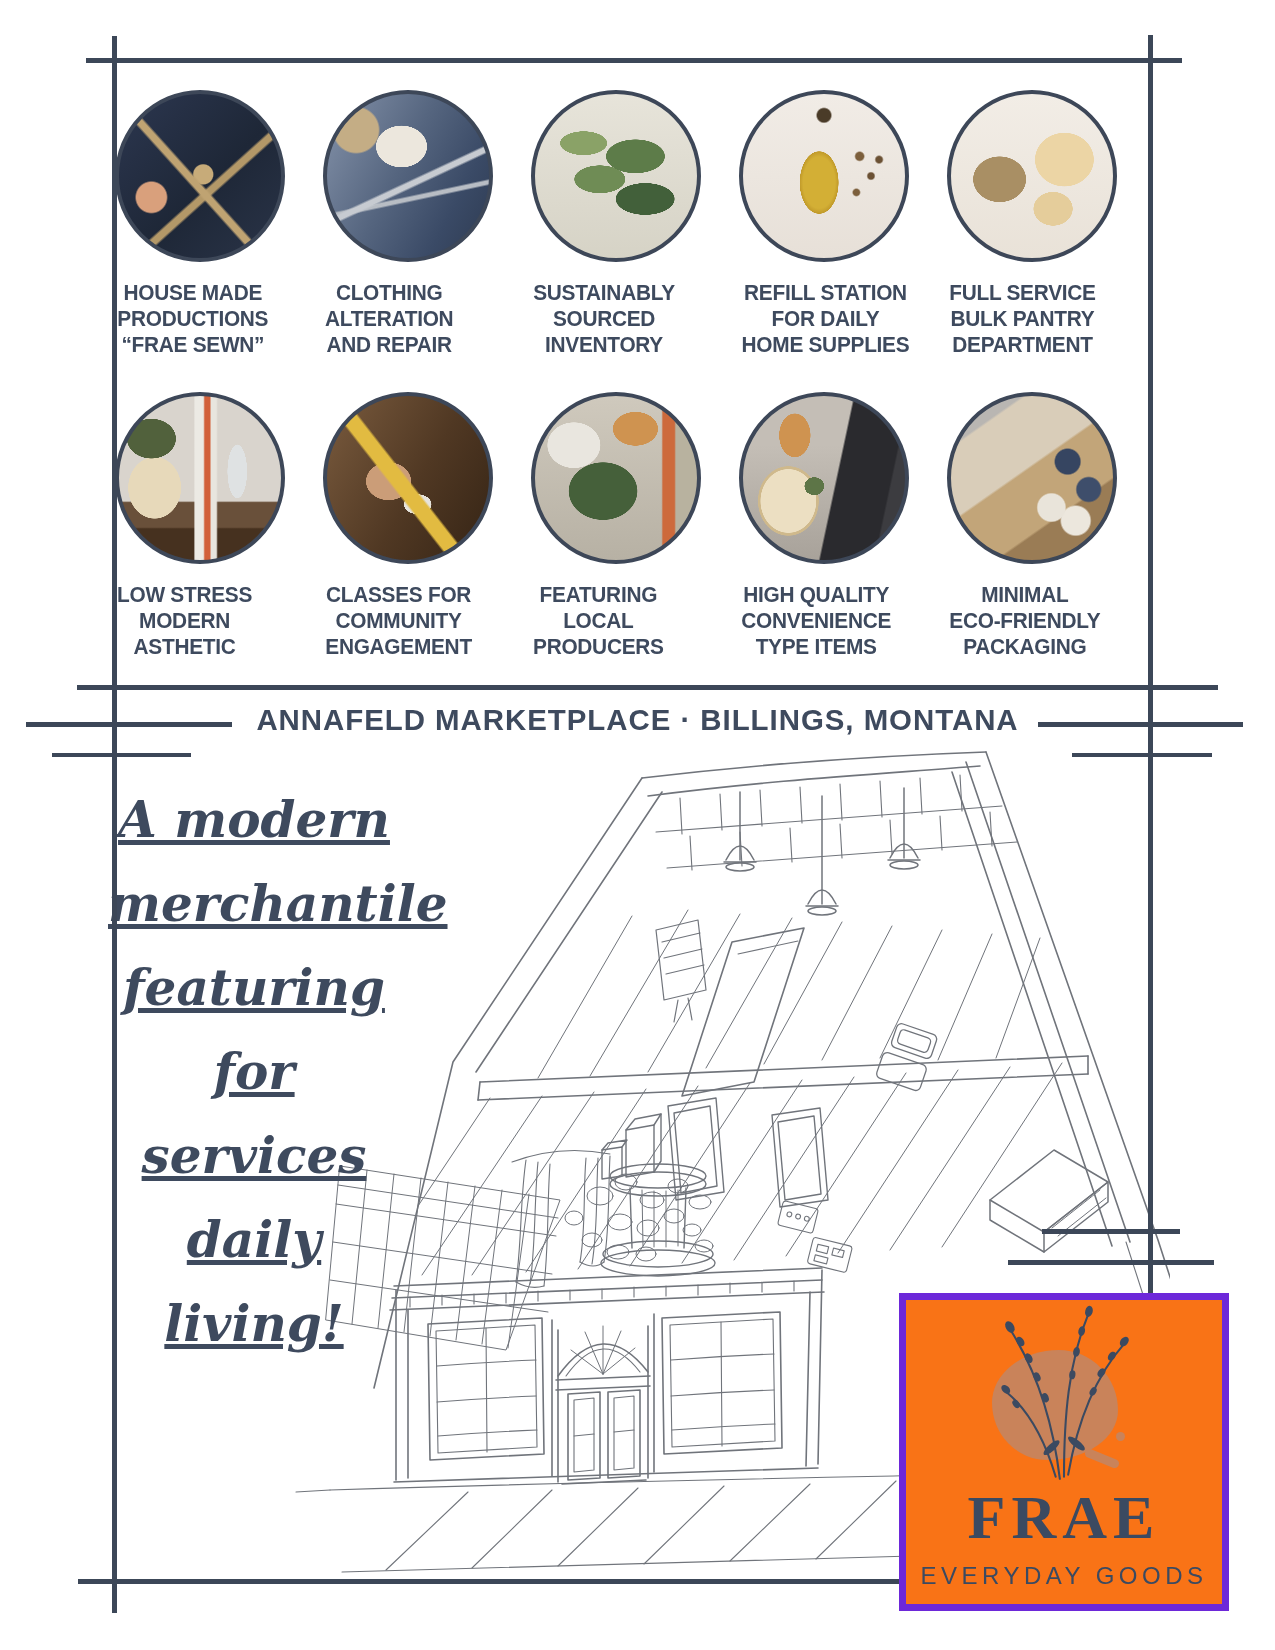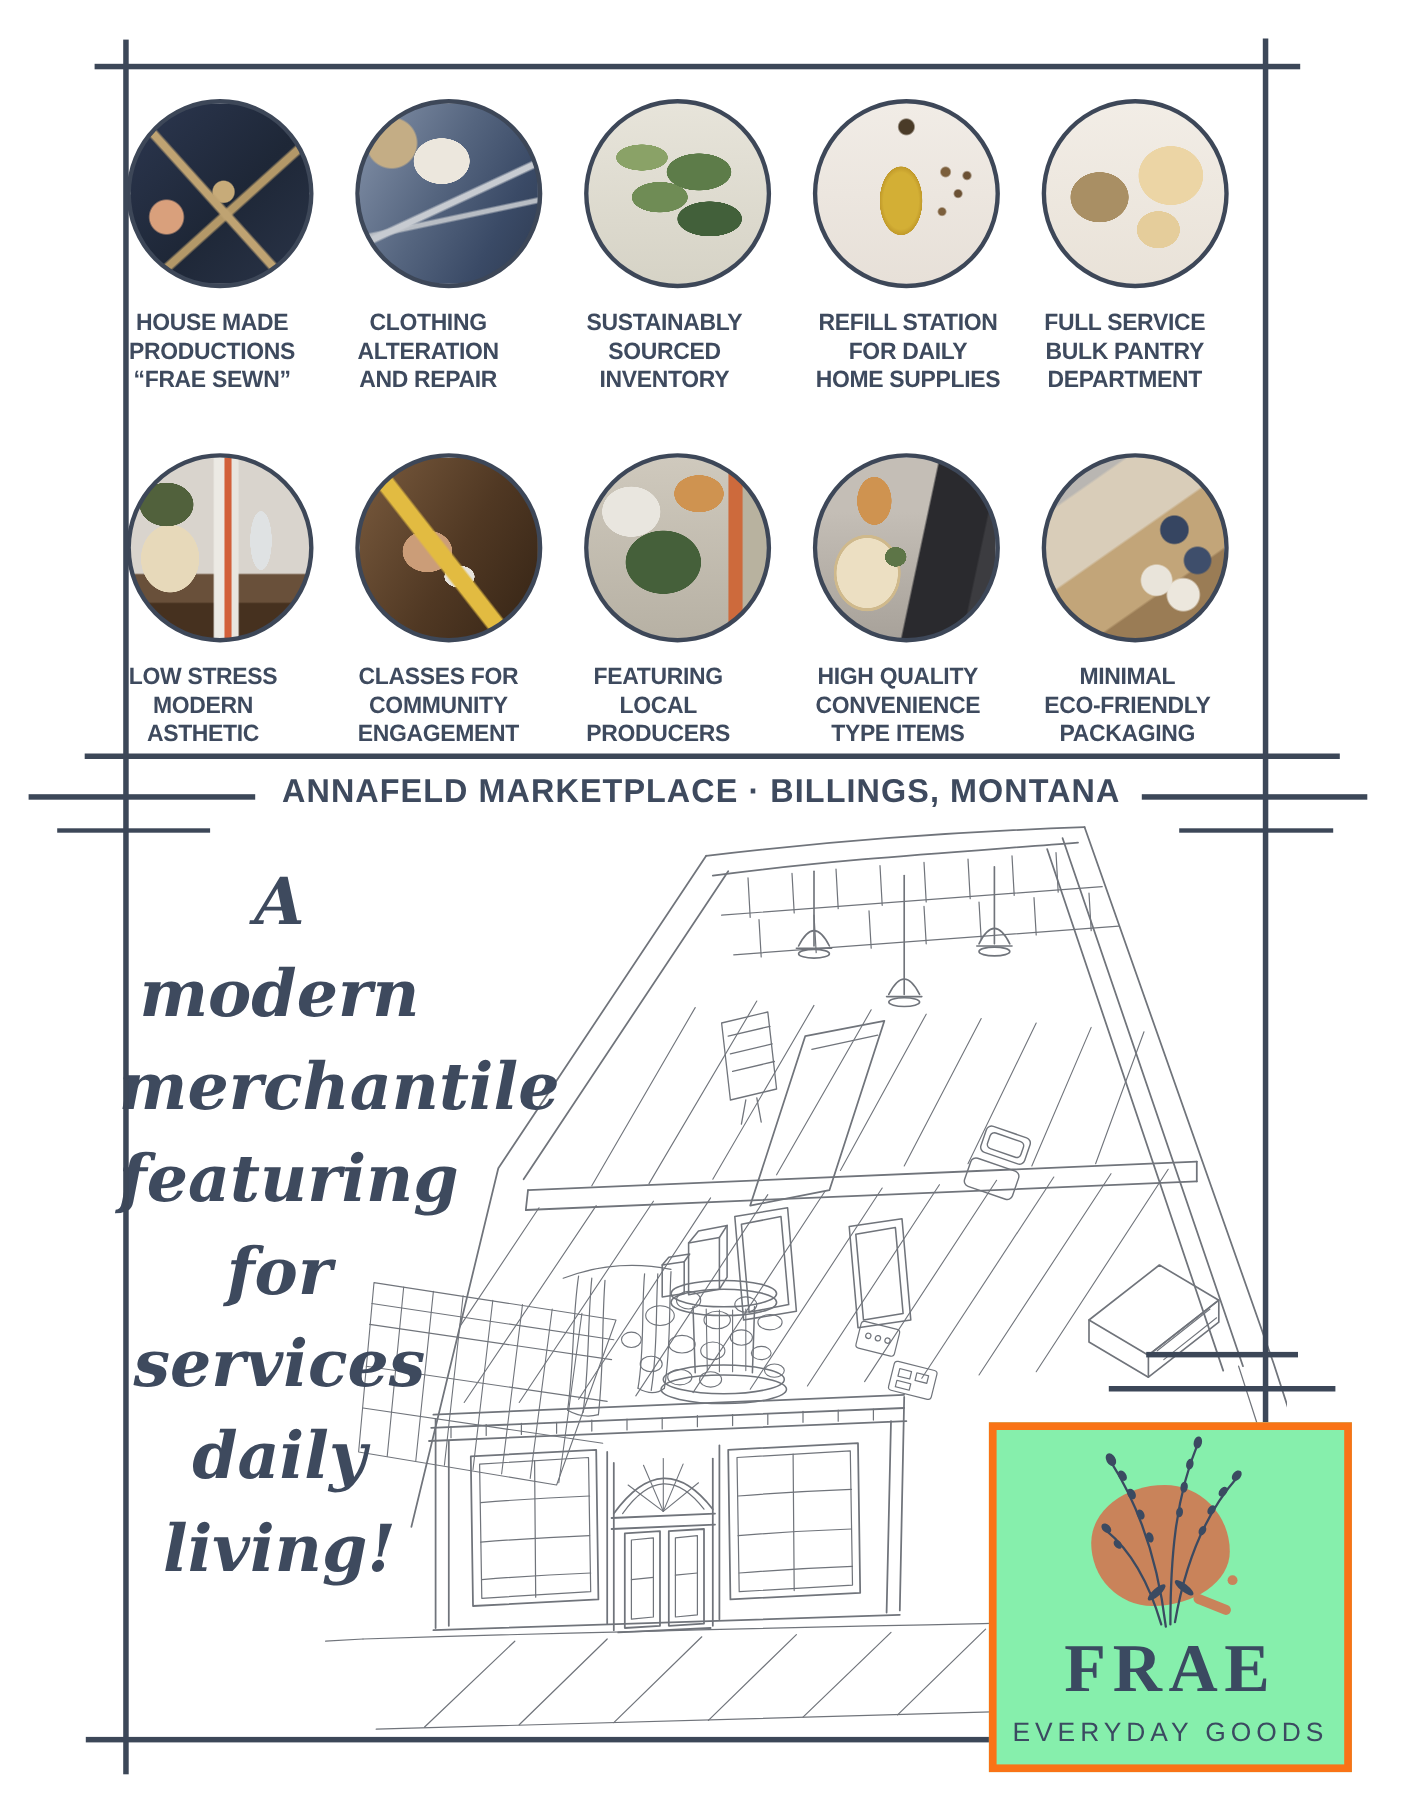--- a/index.html
+++ b/index.html
@@ -21,21 +21,21 @@
   .h-head-l { left:26px;  top:722px; width:206px; height:5px; }
   .h-head-r { left:1038px;top:722px; width:205px; height:5px; }
   .h-sub-l  { left:52px;  top:753px; width:139px; height:4px; }
   .h-sub-r  { left:1072px;top:753px; width:140px; height:4px; }
   .h-bottom { left:78px;  top:1579px;width:824px; height:5px; }
   .h-br1    { left:1042px;top:1229px;width:138px; height:5px; }
   .h-br2    { left:1008px;top:1260px;width:206px; height:5px; }
 
   
   .features-row { position:absolute; left:115px; width:1040px; display:flex; z-index:10; }
-  .row1 { top:90px; } .row2 { top:412px; }
+  .row1 { top:90px; } .row2 { top:392px; }
   .feature { flex:1 1 0; display:flex; flex-direction:column; align-items:flex-start; }
   .photo {
     width:170px; height:172px; border-radius:50%;
     border:4px solid #3d4758; overflow:hidden;
   }
   .caption {
     margin-top:18px; text-align:center; white-space:pre-line;
     font-weight:bold; font-size:21.5px; line-height:26px;
     color:#3e4a5e; letter-spacing:-0.3px; transform:scaleX(0.97);
   }
@@ -106,29 +106,29 @@
     position:absolute; top:703px; left:0; width:1275px; z-index:20;
     text-align:center; font-weight:bold; font-size:30px;
     letter-spacing:1px; color:#3e4a5e; transform:scaleX(0.98);
   }
   
   .tagline {
     position:absolute; left:108px; top:778px; width:292px; z-index:12;
     text-align:center; font-family:"DejaVu Serif", serif; font-style:italic;
     color:#3e4a5e;
   }
-  .tagline .tl { font-size:59px; line-height:84px; font-weight:bold; }
+  .tagline .tl { font-size:50px; line-height:84px; font-weight:bold;text-decoration:underline; }
 
   
   .sketch { position:absolute; left:290px; top:730px; width:880px; height:860px; z-index:5; }
 
   
   .logo-card {
     position:absolute; left:899px; top:1293px; width:330px; height:318px; z-index:40;
-    background:#86efac; border:7px solid #f97316;
+    background:#f97316; border:7px solid #6d28d9;
   }
   .blob {
     position:absolute; left:86px; top:50px; width:126px; height:110px;
     background:#c9835a; border-radius:53% 47% 56% 44% / 48% 55% 45% 52%;
   }
   .blob-dot { position:absolute; left:210px; top:132px; width:9px; height:9px;
     border-radius:50%; background:#c9835a; }
   .blob-dash { position:absolute; left:178px; top:154px; width:36px; height:9px;
     border-radius:5px; background:#c9835a; transform:rotate(22deg); }
   .sprigs { position:absolute; left:52px; top:2px; width:212px; height:182px; }

